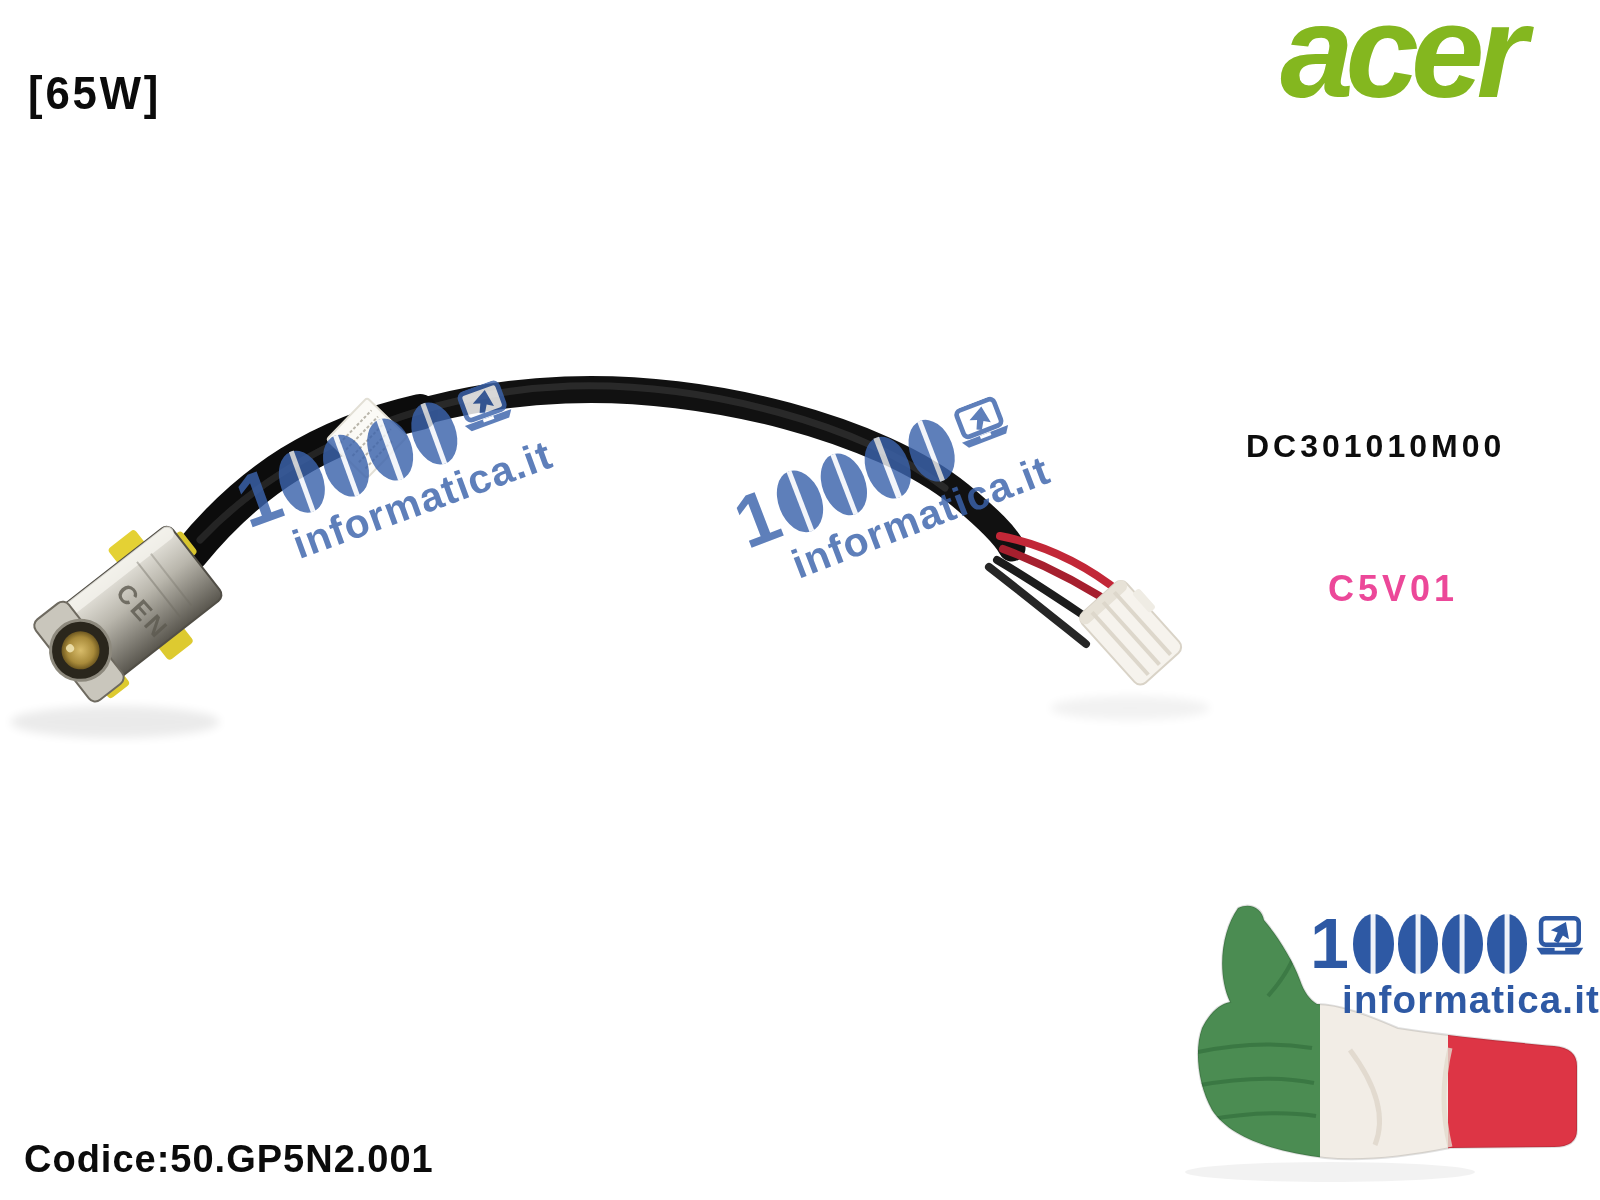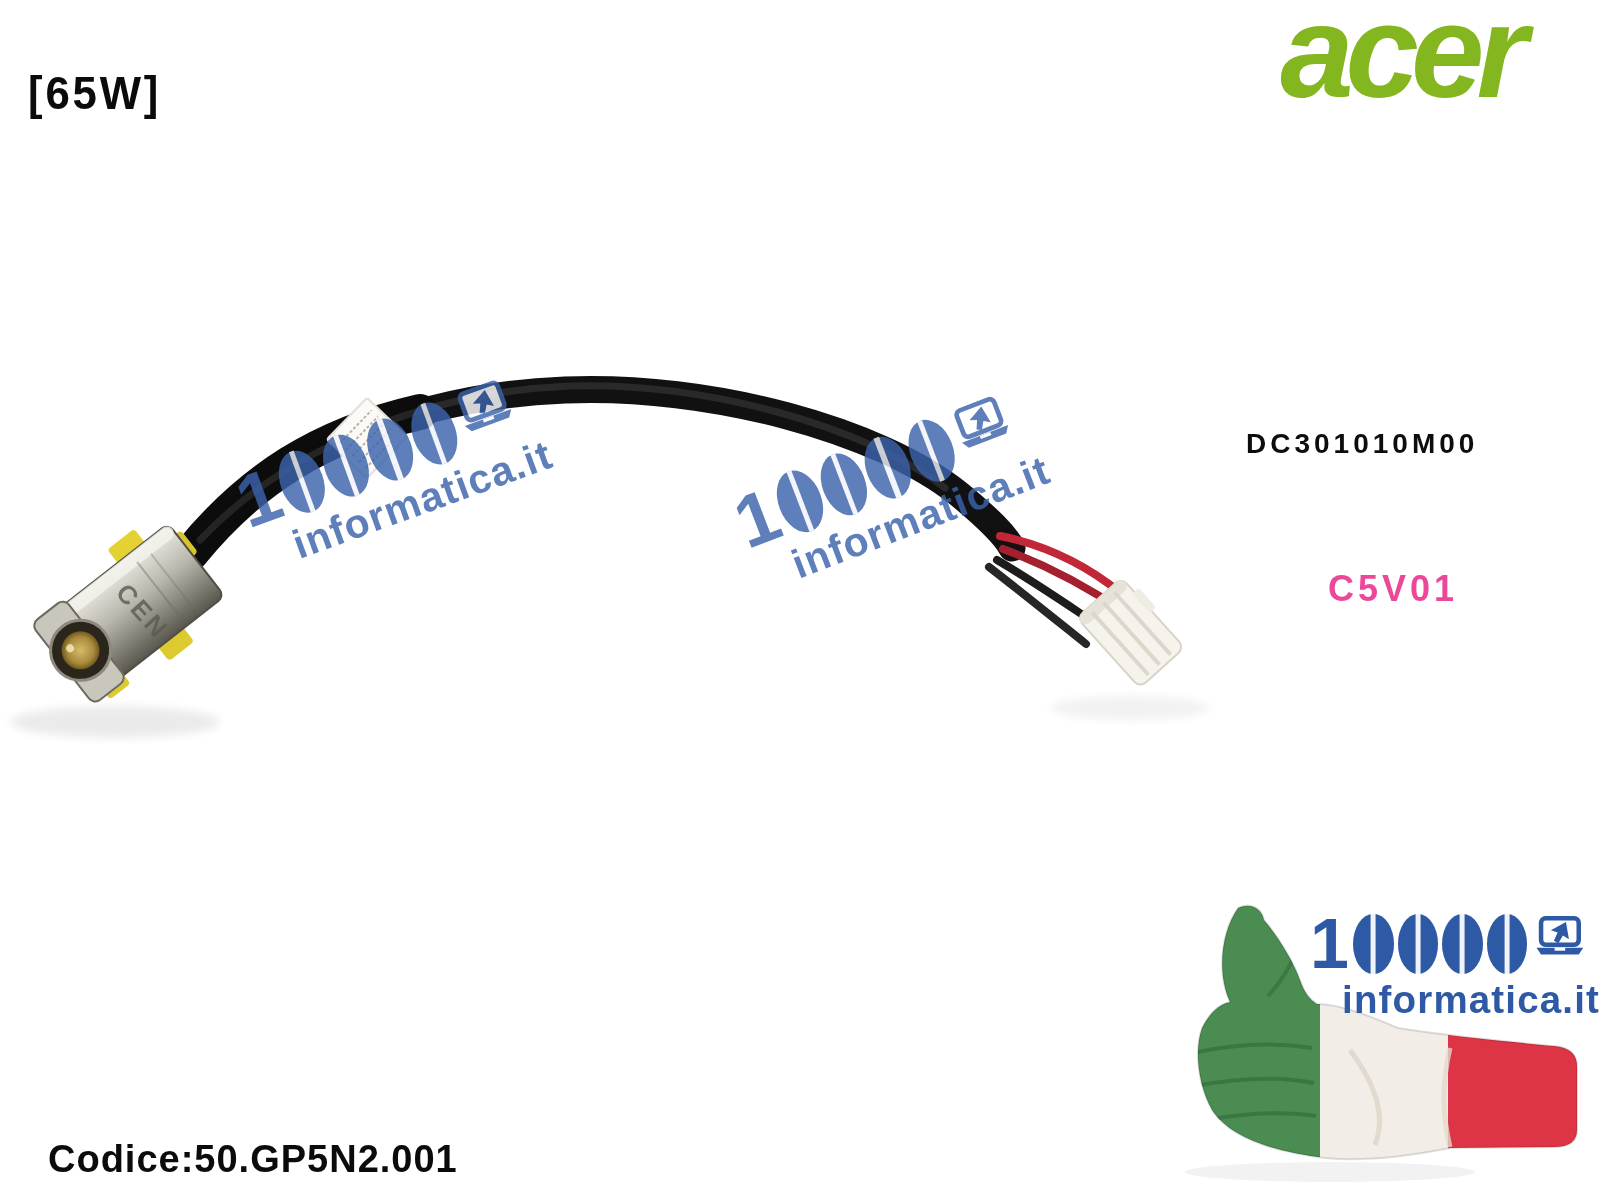--- a/index.html
+++ b/index.html
@@ -5,23 +5,23 @@
   html,body{margin:0;padding:0;}
   body{width:1600px;height:1200px;background:#ffffff;font-family:"Liberation Sans",sans-serif;}
   .canvas{position:relative;width:1600px;height:1200px;background:#ffffff;overflow:hidden;}
 
   
   .wattage{position:absolute;left:28px;top:66px;font-size:46px;font-weight:bold;
            letter-spacing:3px;color:#0b0b0b;transform:scaleX(.95);transform-origin:left top;}
   .acer-logo{position:absolute;left:1200px;top:-14px;width:400px;height:132px;text-align:center;
            font-size:132px;line-height:132px;font-weight:bold;font-style:italic;
            letter-spacing:-8px;color:#84B71F;}
-  .pn{position:absolute;left:1246px;top:428px;font-size:28px;font-weight:bold;letter-spacing:4px;color:#0d0d0d;}
+  .pn{position:absolute;left:1246px;top:428px;font-size:32px;font-weight:bold;letter-spacing:4px;color:#0d0d0d;}
   .rev{position:absolute;left:1328px;top:568px;font-size:36px;font-weight:bold;letter-spacing:4px;color:#ec4899;}
-  .codice{position:absolute;left:24px;top:1138px;font-size:38px;font-weight:bold;letter-spacing:1px;color:#0b0b0b;margin-left:24px;}
+  .codice{position:absolute;left:24px;top:1138px;font-size:38px;font-weight:bold;letter-spacing:1px;color:#0b0b0b;}
 
   
   .photo{position:absolute;left:0;top:330px;}
 
   
   .brandblock{position:absolute;}
   .brand-row{display:flex;align-items:flex-start;gap:7px;}
   .num{display:inline-flex;align-items:flex-start;gap:4px;font-weight:bold;}
   .digit{font-size:1em;line-height:.88em;}
   .oval{display:inline-block;width:.58em;height:.86em;background:currentColor;border-radius:50%;position:relative;}

